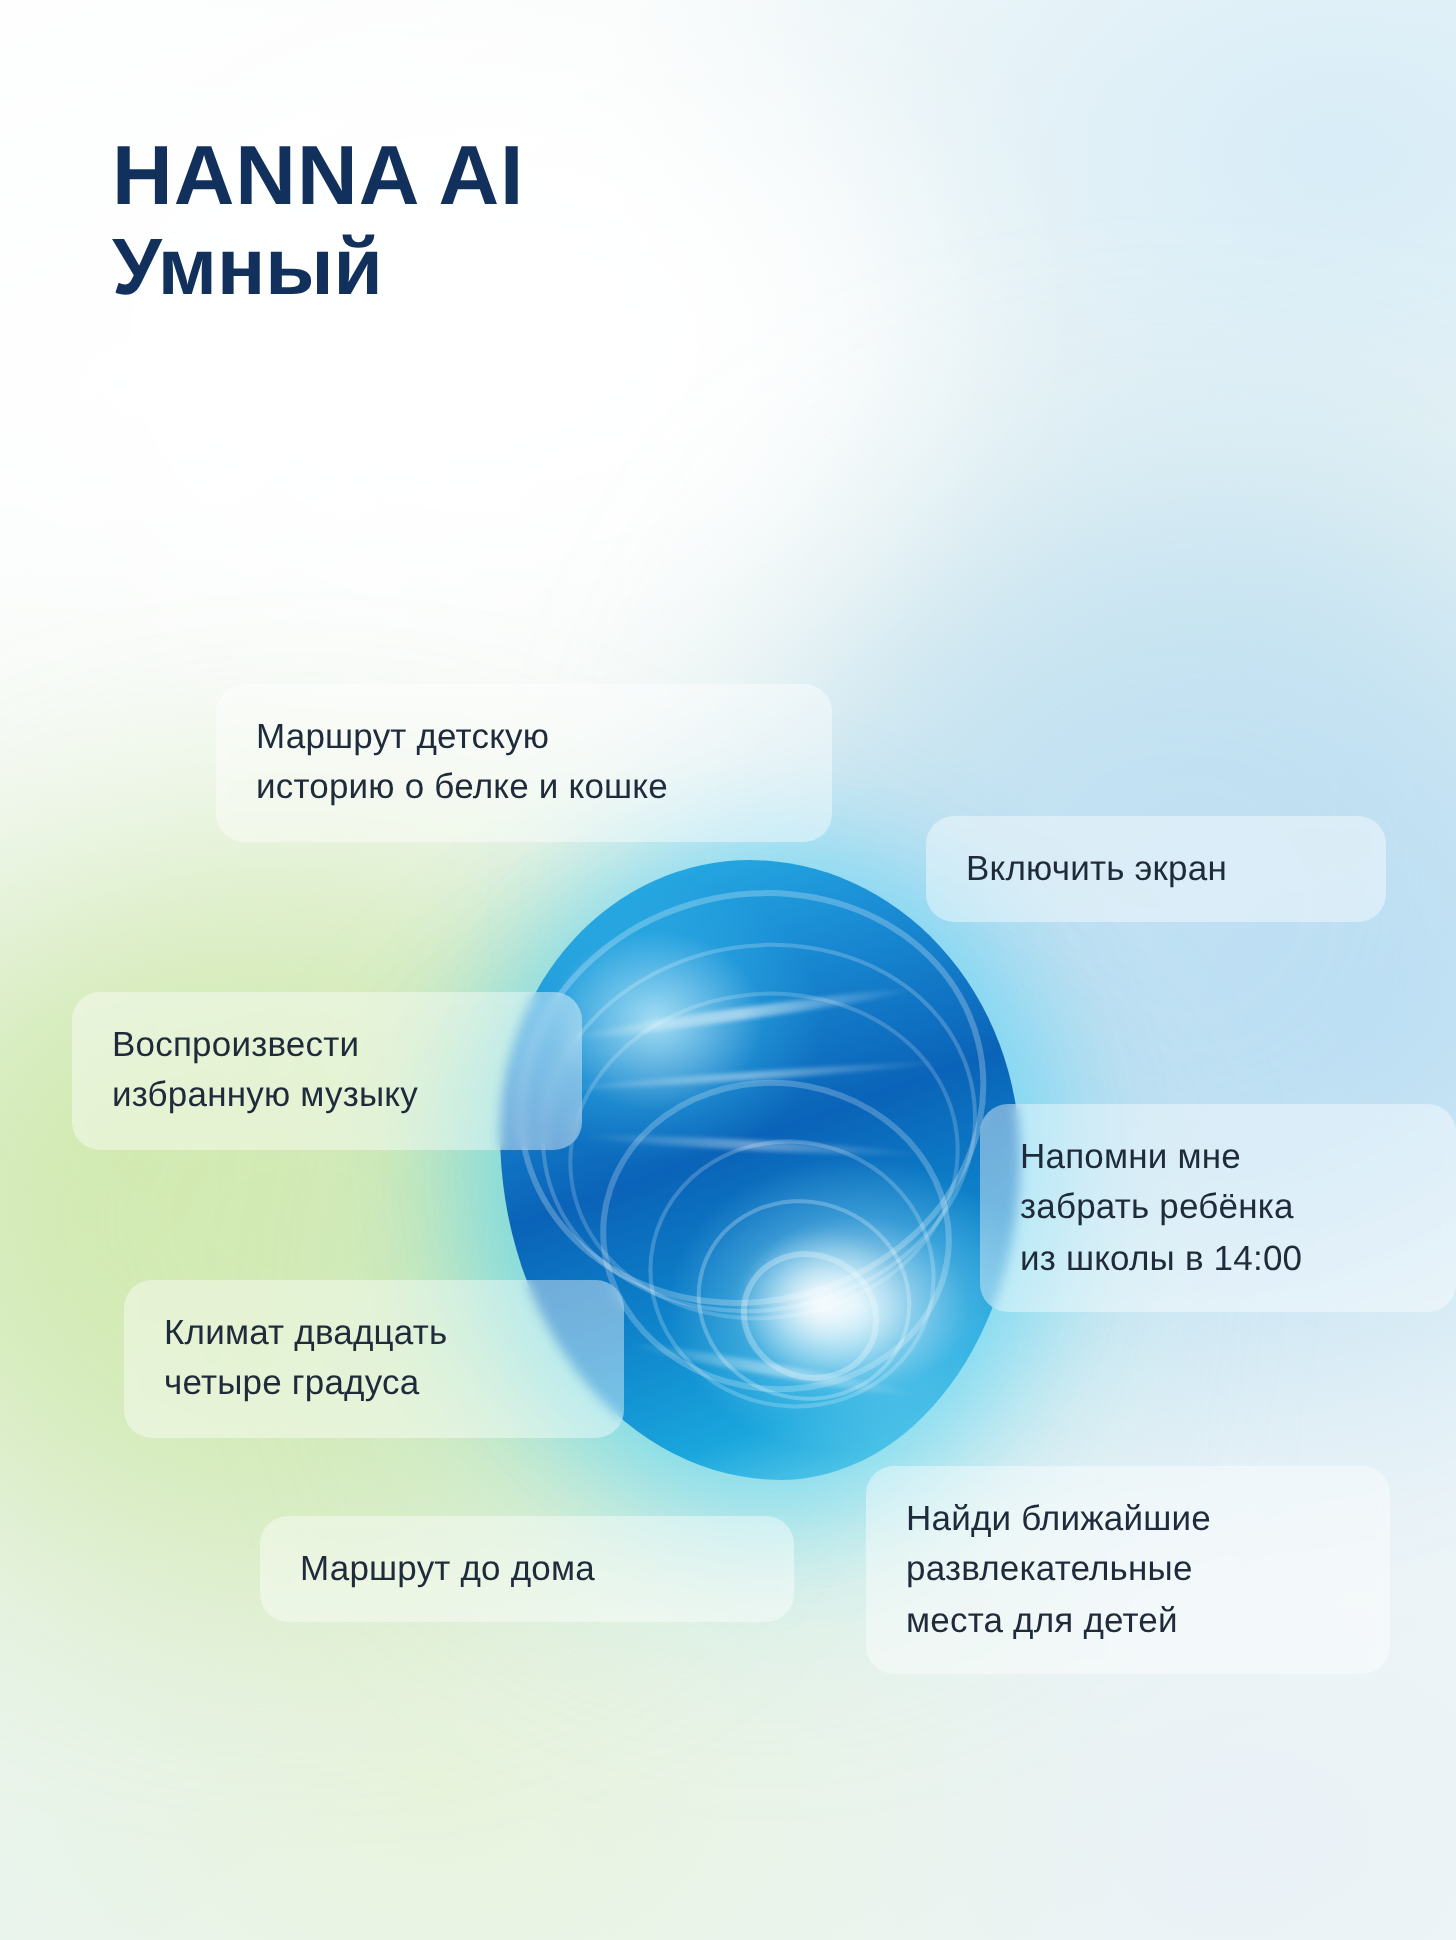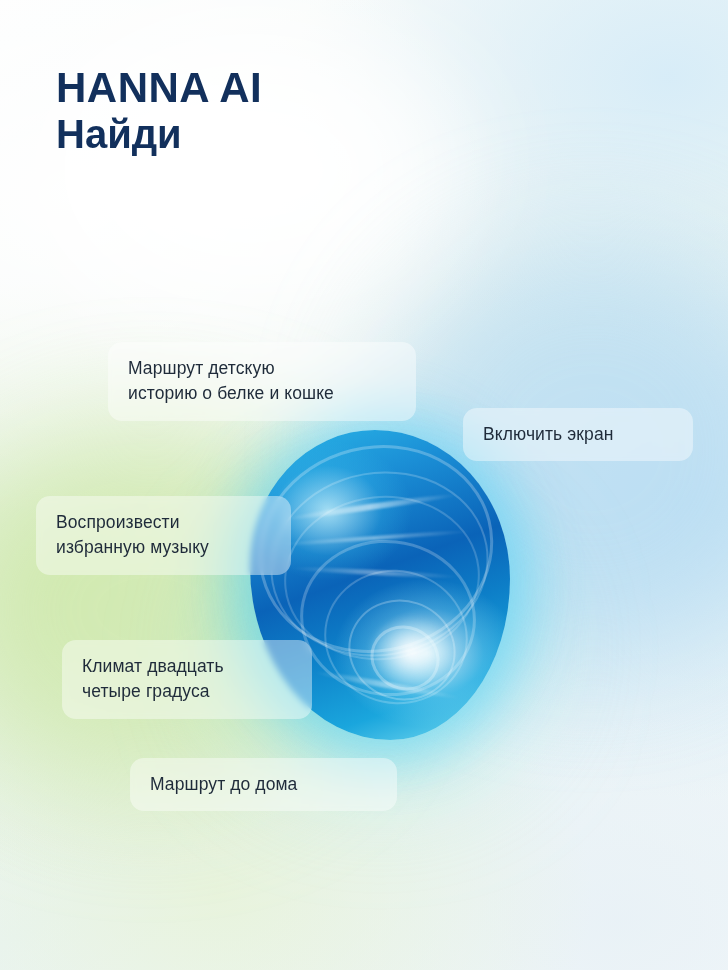--- a/index.html
+++ b/index.html
@@ -174,21 +174,21 @@
 
 <div id="poster">
 
   <div class="glow glow-white-top"></div>
   <div class="glow glow-green"></div>
   <div class="glow glow-blue"></div>
   <div class="glow glow-cyan"></div>
 
   <div id="headline">
     <p class="brand">HANNA AI</p>
-    <p class="tag-line1">Найди</p>
+    <p class="tag-line1">Умный</p>
   </div>
 
   <div id="orb-wrap">
     <div id="orb-glow"></div>
     <div id="orb">
       <div class="swirl s1"></div>
       <div class="swirl s2"></div>
       <div class="swirl s3"></div>
       <div class="swirl s4"></div>
       <div class="swirl s5"></div>
@@ -200,17 +200,23 @@
       <div class="streak k4"></div>
       <div class="hotspot"></div>
     </div>
   </div>
 
   <div class="bubble" id="bubble-story">Маршрут детскую
 историю о белке и кошке</div>
   <div class="bubble" id="bubble-screen">Включить экран</div>
   <div class="bubble" id="bubble-music">Воспроизвести
 избранную музыку</div>
+  <div class="bubble" id="bubble-remind">Напомни мне
+забрать ребёнка
+из школы в 14:00</div>
   <div class="bubble" id="bubble-climate">Климат двадцать
 четыре градуса</div>
   <div class="bubble" id="bubble-route">Маршрут до дома</div>
+  <div class="bubble" id="bubble-fun">Найди ближайшие
+развлекательные
+места для детей</div>
 
 </div>
 
 </body></html>

